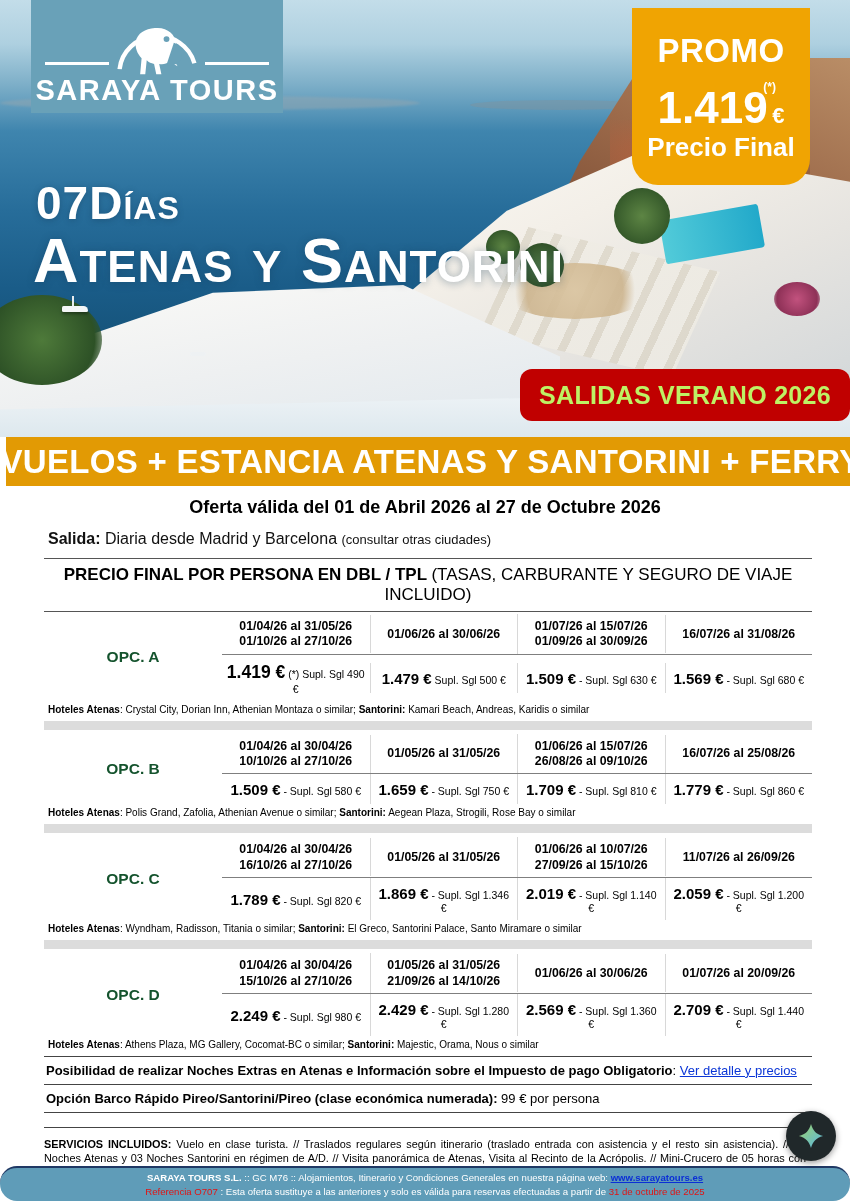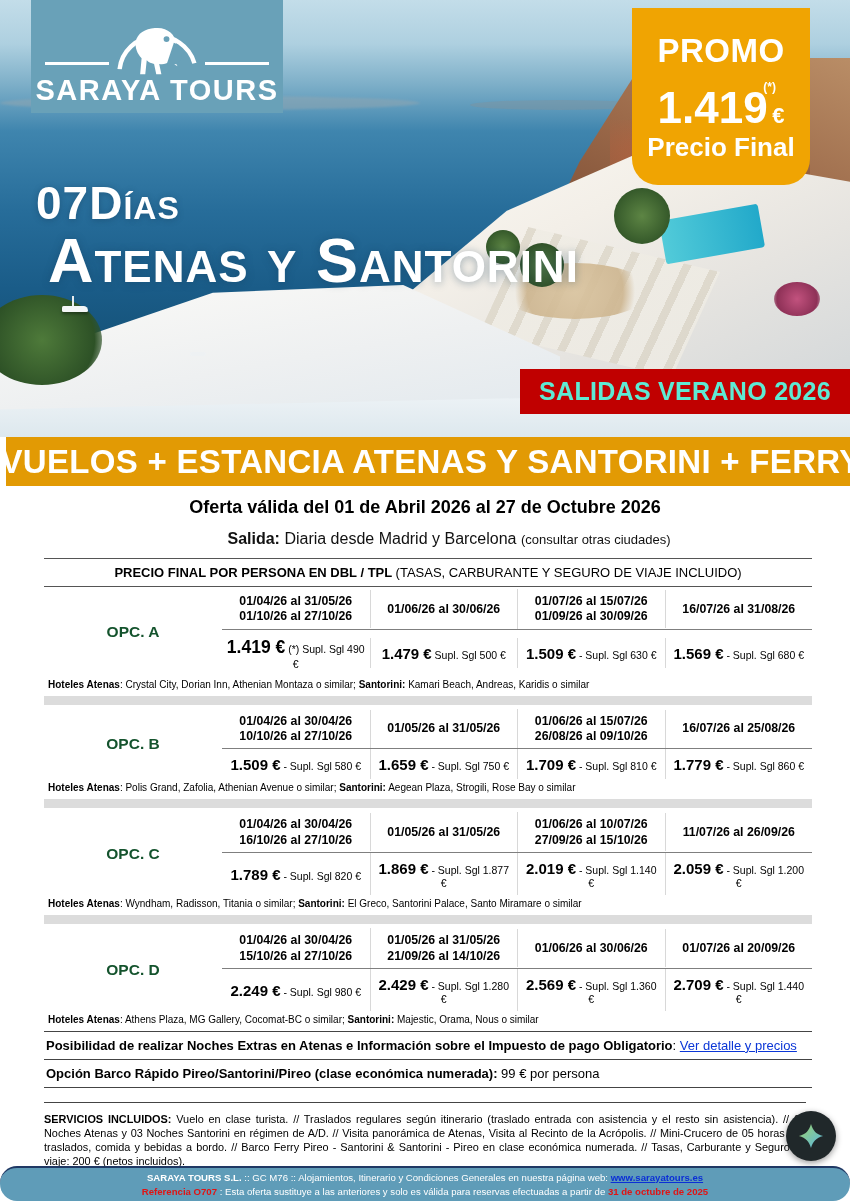--- a/index.html
+++ b/index.html
@@ -78,46 +78,46 @@
   .promo-price { font-size:44px; font-weight:800; line-height:1; }
   .promo-cur { font-size:22px; font-weight:700; }
   .promo-final { font-size:26px; font-weight:800; margin-top:2px; }
 
   .hero-duration {
     position:absolute; left:36px; top:176px; color:#fff;
     font-weight:700; font-size:46px; font-variant:small-caps; letter-spacing:1px;
     text-shadow:0 1px 6px rgba(20,60,90,.45);
   }
   .hero-title {
-    position:absolute; left:48px; top:226px; color:#fff;
+    position:absolute; left:33px; top:226px; color:#fff;
     font-weight:600; font-size:63px; font-variant:small-caps; letter-spacing:1px; line-height:1.1;
     text-shadow:0 1px 8px rgba(20,60,90,.4); white-space:nowrap;
   }
   .season-banner {
-    position:absolute; right:0; top:369px; width:330px; height:45px;
-    background:#c00000; color:#5eead4; font-weight:700; font-size:25px;
-    display:flex; align-items:center; justify-content:center; letter-spacing:.3px;
+    position:absolute; right:0; top:369px; width:330px; height:52px;
+    background:#c00000; color:#bef264; font-weight:700; font-size:25px;
+    display:flex; align-items:center; justify-content:center; letter-spacing:.3px;border-radius:12px;
   }
 
   
   .package-banner {
     width:100%; height:49px; background:#e29a04; color:#fff;
     display:flex; align-items:center; justify-content:center;
     font-weight:700; font-size:33px; letter-spacing:.3px; white-space:nowrap;margin-left:6px;
   }
   .offer-line { text-align:center; font-weight:700; font-size:18px; color:#000; margin-top:11px; }
-  .departure-line { margin:12px 0 0 48px; font-size:16px; color:#111;text-align:center; }
+  .departure-line { margin:12px 0 0 48px; font-size:16px; color:#111; }
   .departure-line b { font-weight:700; }
   .departure-note { font-size:13px; }
 
   
   .ptable { margin:10px 38px 0 44px; }
   .ptable-title {
     border-top:1.4px solid #555; border-bottom:1.4px solid #555;
-    text-align:center; padding:6px 0; font-size:13px; color:#000; margin-bottom:2px;
+    text-align:center; padding:6px 0; font-size:17px; color:#000; margin-bottom:2px;
   }
   .ptable-title b { font-weight:700; }
   .opt-grid { display:grid; grid-template-columns:178px 1fr 1fr 1fr 1fr; align-items:center; }
   .opt-label { grid-row:1 / span 3; grid-column:1; text-align:center; font-weight:700; font-size:15.5px; color:#14532d; }
   .cell { text-align:center; padding:5px 4px 4px; }
   .cell.vline { border-left:1px solid #d8d8d8; }
   .date-cell { font-weight:700; font-size:12.3px; color:#000; white-space:pre-line; line-height:1.25; min-height:38px; display:flex; align-items:center; justify-content:center; }
   .rule { grid-column:2 / 6; border-top:1.6px solid #7f7f7f; height:0; }
   .price-cell { font-size:10.5px; color:#000; padding-top:7px; padding-bottom:6px; }
   .price-cell .amt { font-size:15px; font-weight:600; }
@@ -142,21 +142,21 @@
 
   
   .footer {
     position:absolute; left:0; bottom:0; width:100%; height:35px;
     background:#5f9cb8; border-top:2px solid #1f3864;
     display:flex; flex-direction:column; align-items:center; justify-content:center;
     font-size:9.6px; color:#fff; line-height:1.45; text-align:center;border-radius:17px;
   }
   .footer b { font-weight:700; }
   .footer .site-link { color:#0b2fd6; text-decoration:underline; cursor:pointer; font-weight:700; }
-  .footer .red { color:#e01414; font-weight:700; }
+  .footer .red { color:#e01414; font-weight:400; }
 
   
   .widget {
     position:absolute; right:14px; bottom:40px; width:50px; height:50px; border-radius:50%;
     background:#20282a; display:flex; align-items:center; justify-content:center;
     box-shadow:0 2px 6px rgba(0,0,0,.4); cursor:pointer;
   }
 </style>
 </head>
 <body>
@@ -270,21 +270,21 @@
       <div class="opt-grid">
         <div class="opt-label">OPC. C</div>
         <div class="cell date-cell">01/04/26 al 30/04/26
 16/10/26 al 27/10/26</div>
         <div class="cell date-cell vline">01/05/26 al 31/05/26</div>
         <div class="cell date-cell vline">01/06/26 al 10/07/26
 27/09/26 al 15/10/26</div>
         <div class="cell date-cell vline">11/07/26 al 26/09/26</div>
         <div class="rule"></div>
         <div class="cell price-cell"><span class="amt">1.789 €</span><span class="sup"> - Supl. Sgl 820 €</span></div>
-        <div class="cell price-cell vline"><span class="amt">1.869 €</span><span class="sup"> - Supl. Sgl 1.877 €</span></div>
+        <div class="cell price-cell vline"><span class="amt">1.869 €</span><span class="sup"> - Supl. Sgl 1.346 €</span></div>
         <div class="cell price-cell vline"><span class="amt">2.019 €</span><span class="sup"> - Supl. Sgl 1.140 €</span></div>
         <div class="cell price-cell vline"><span class="amt">2.059 €</span><span class="sup"> - Supl. Sgl 1.200 €</span></div>
       </div>
       <div class="hotels-line">
         <b>Hoteles Atenas</b><span>: Wyndham, Radisson, Titania o similar; </span><b>Santorini:</b><span> El Greco, Santorini Palace, Santo Miramare o similar</span>
       </div>
     </div>
     <div class="opt-sep"></div>
 
     <div class="opt-block">

